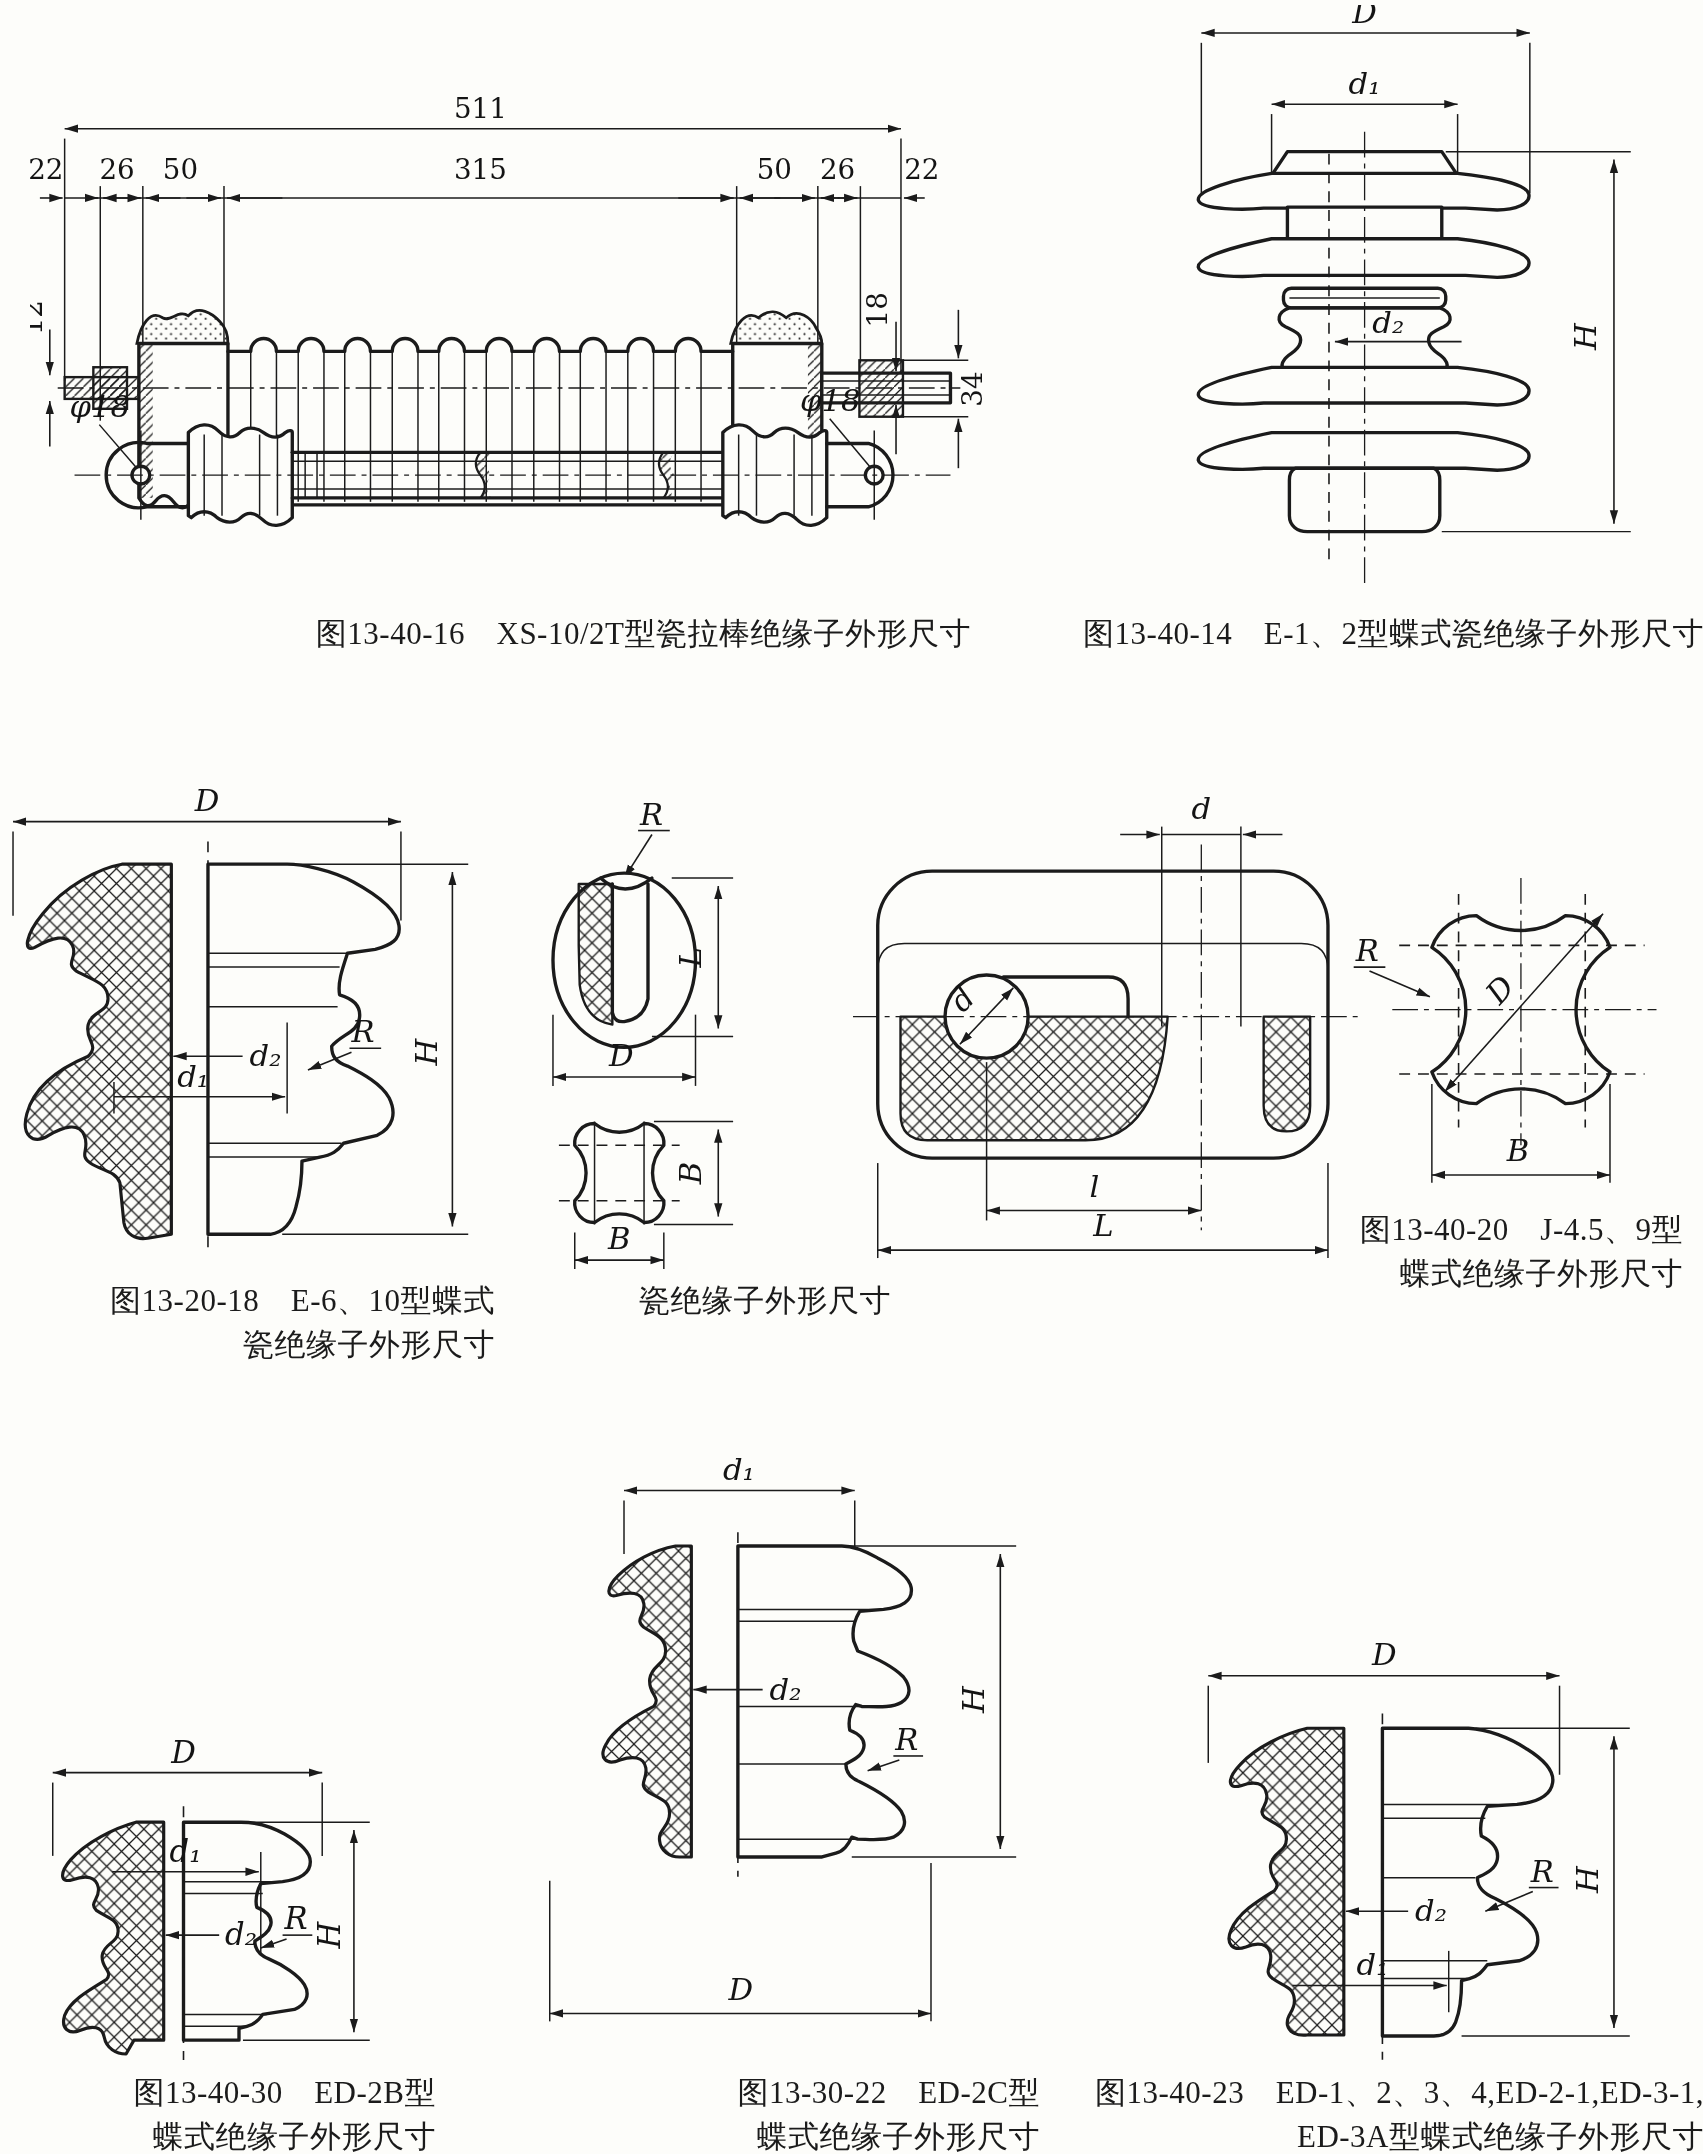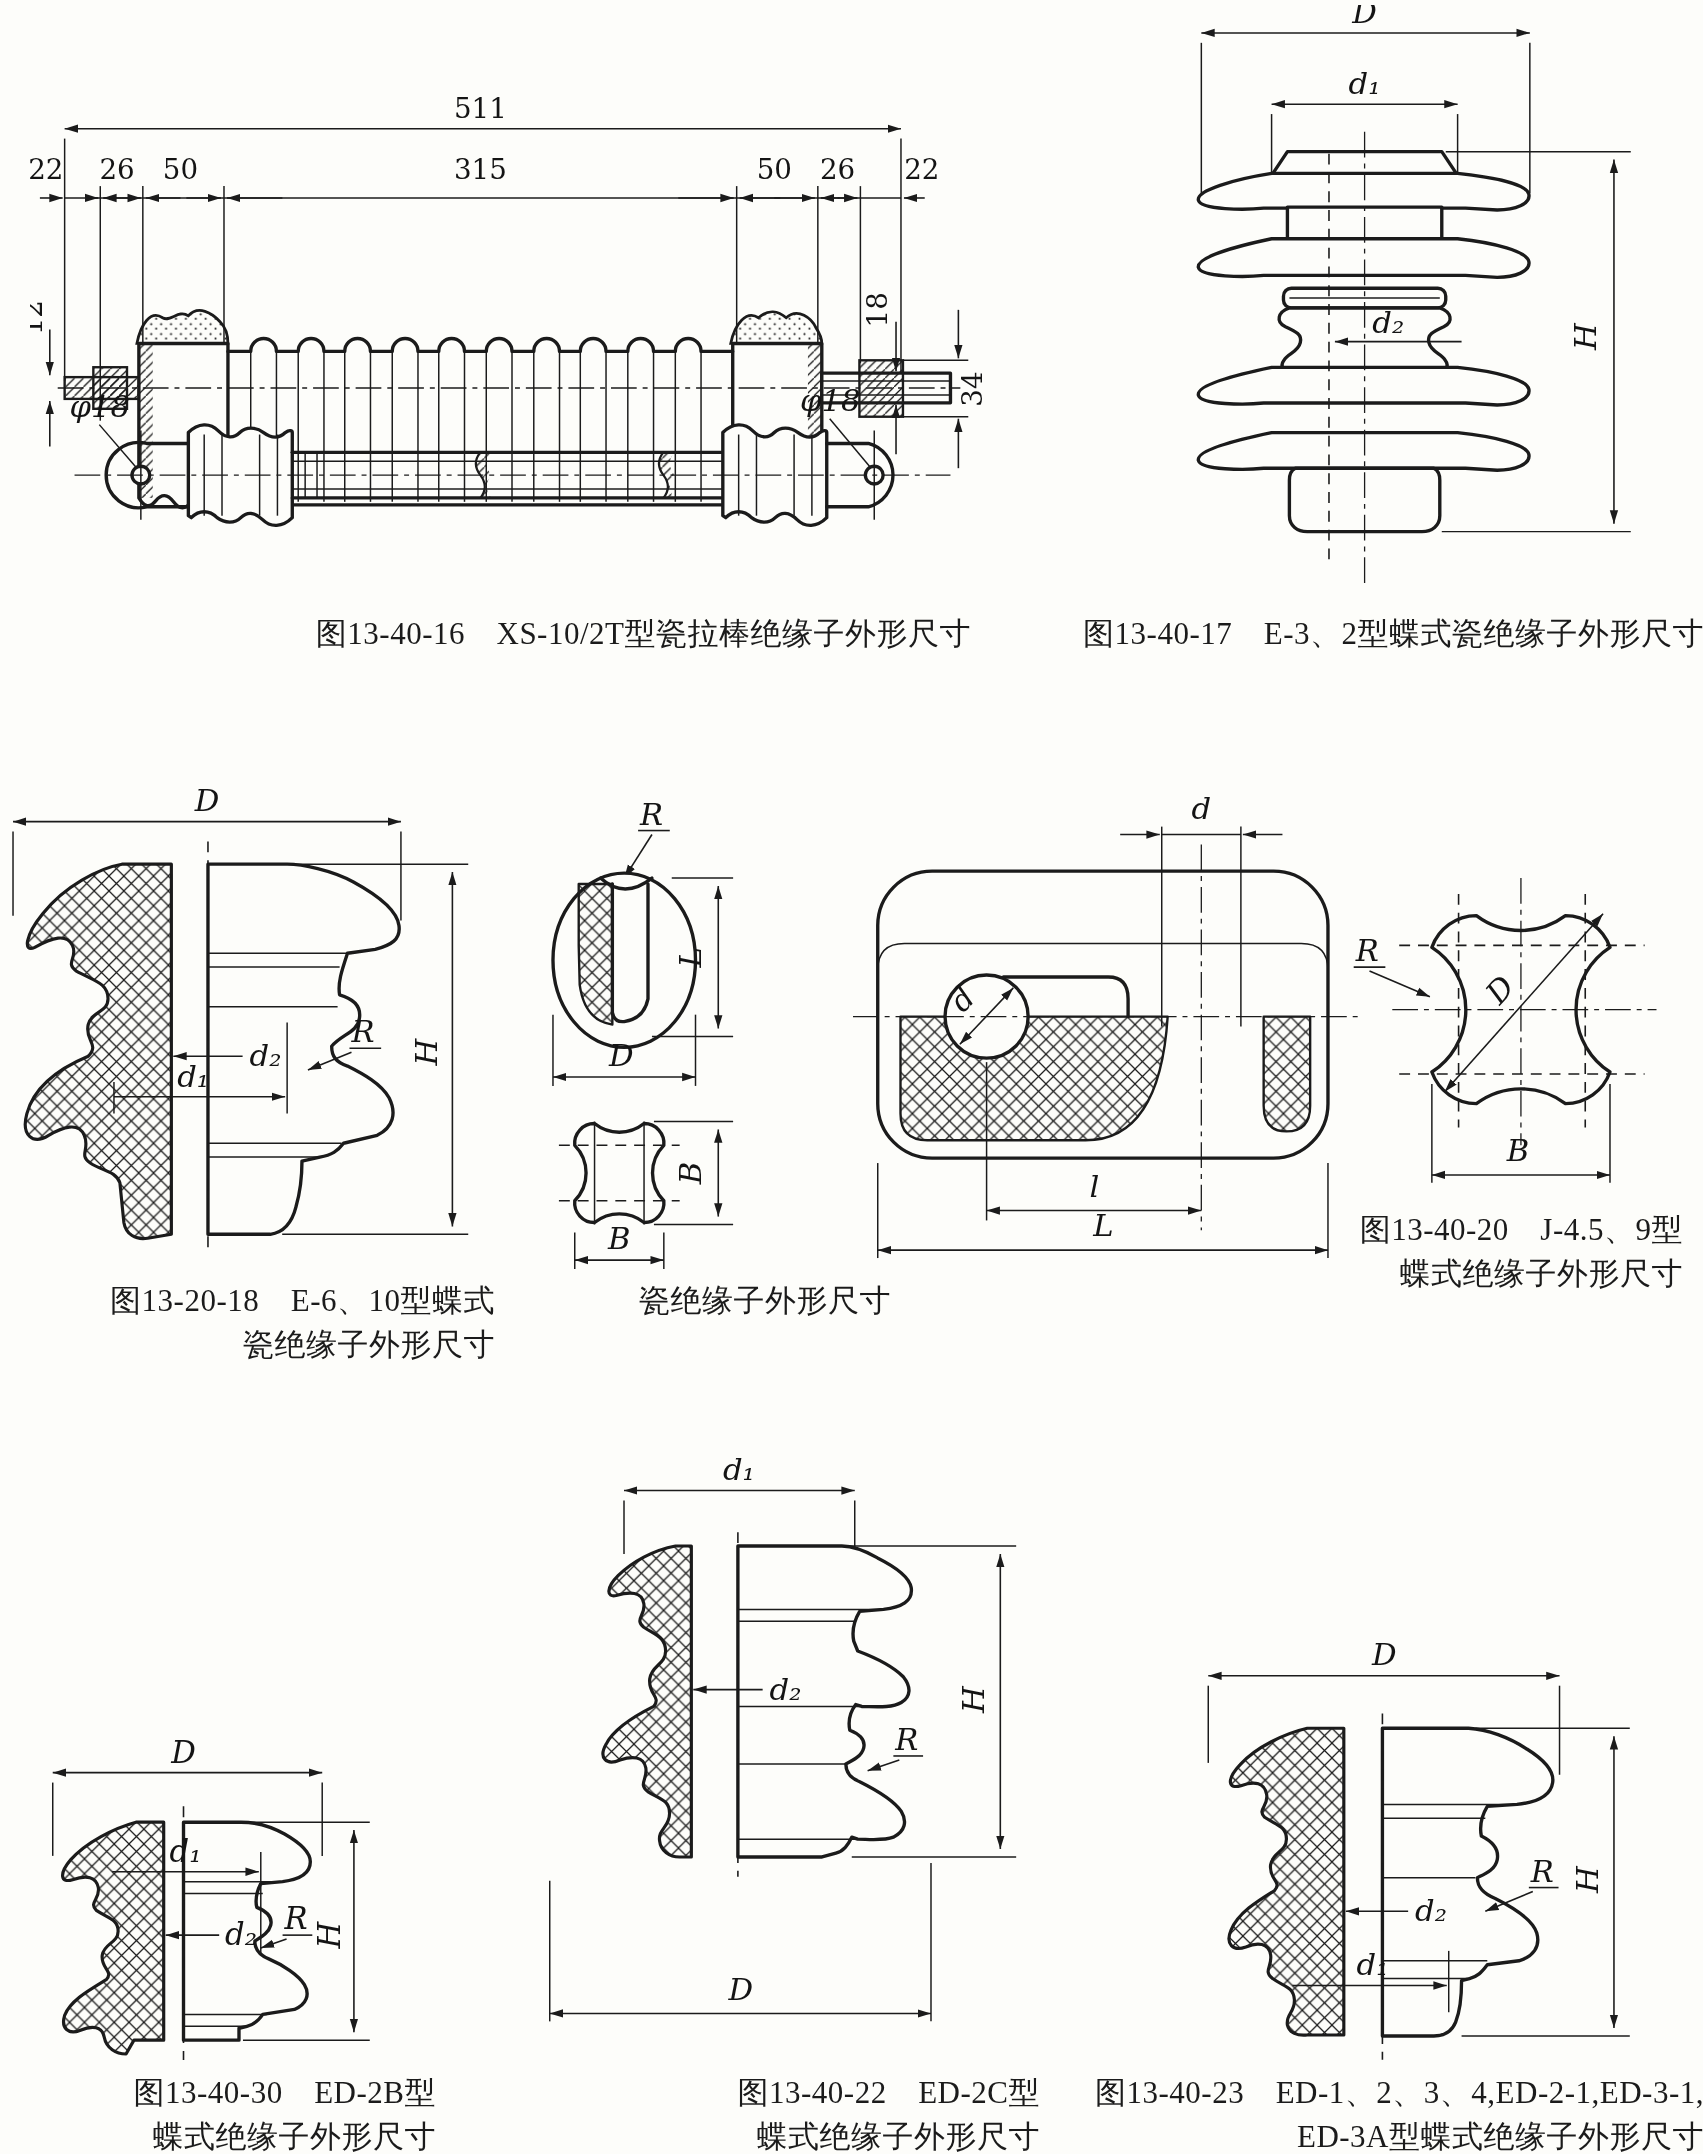--- a/index.html
+++ b/index.html
@@ -492,39 +492,39 @@
     <line class="thin" x1="326" y1="416" x2="496" y2="416"></line>
     <line class="dim" x1="480" y1="113" x2="480" y2="408" marker-start="url(#ar)" marker-end="url(#ar)"></line>
     <text class="dl" text-anchor="middle" transform="rotate(-90 464 258)" x="464" y="258">H</text>
   </g>
 </svg>
 
 <div class="caption" style="left:30px;top:612px;width:941px">
   <span>图13-40-16　XS-10/2T型瓷拉棒绝缘子外形尺寸</span>
 </div>
 <div class="caption" style="left:1040px;top:612px;width:664px">
-  <span>图13-40-17　E-3、2型蝶式瓷绝缘子外形尺寸</span>
+  <span>图13-40-14　E-1、2型蝶式瓷绝缘子外形尺寸</span>
 </div>
 <div class="caption" style="left:0px;top:1279px;width:495px">
   <div>图13-20-18　E-6、10型蝶式</div>
   <div>瓷绝缘子外形尺寸</div>
 </div>
 <div class="caption" style="left:495px;top:1279px;width:396px">
   <div>瓷绝缘子外形尺寸</div>
 </div>
 <div class="caption" style="left:1049px;top:1208px;width:634px">
   <div>图13-40-20　J-4.5、9型</div>
   <div>蝶式绝缘子外形尺寸</div>
 </div>
 <div class="caption" style="left:10px;top:2071px;width:426px">
   <div>图13-40-30　ED-2B型</div>
   <div>蝶式绝缘子外形尺寸</div>
 </div>
 <div class="caption" style="left:525px;top:2071px;width:515px">
-  <div>图13-40-22　ED-2C型</div>
+  <div>图13-30-22　ED-2C型</div>
   <div>蝶式绝缘子外形尺寸</div>
 </div>
 <div class="caption" style="left:1020px;top:2071px;width:684px">
   <div>图13-40-23　ED-1、2、3、4,ED-2-1,ED-3-1,</div>
   <div>ED-3A型蝶式绝缘子外形尺寸</div>
 </div>
 
 </div>
 
 

